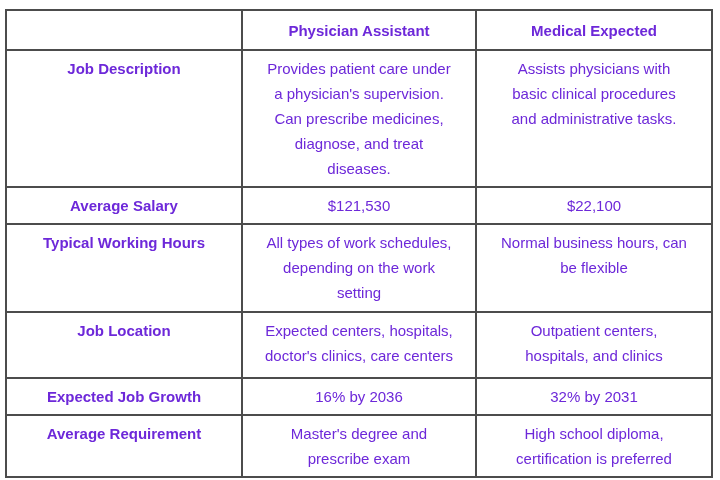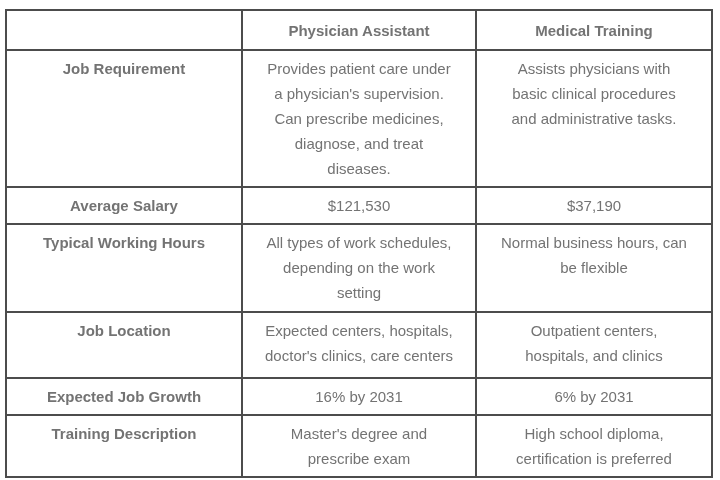--- a/index.html
+++ b/index.html
@@ -6,21 +6,21 @@
     margin: 0;
     padding: 0;
     background: #ffffff;
   }
   #canvas {
     position: relative;
     width: 720px;
     height: 480px;
     background: #ffffff;
     font-family: "Liberation Sans", sans-serif;
-    color: #737373;
+    color: #6d28d9;
     overflow: hidden;
   }
   table.cmp {
     position: absolute;
     left: 5px;
     top: 9px;
     width: 706px;
     height: 459px;
     border-collapse: collapse;
     table-layout: fixed;
@@ -63,60 +63,60 @@
   <table class="cmp">
     <colgroup>
       <col class="c0">
         <col class="c1">
         <col class="c2">
     </colgroup>
     <tbody>
         <tr class="r-header">
       <th></th>
       <th>Physician Assistant</th>
-      <th>Medical Training</th>
+      <th>Medical Expected</th>
     </tr>
     <tr class="r-jobdesc">
-      <td class="label-col">Job Requirement</td>
+      <td class="label-col">Job Description</td>
       <td>Provides patient care under
 a physician's supervision.
 Can prescribe medicines,
 diagnose, and treat
 diseases.</td>
       <td>Assists physicians with
 basic clinical procedures
 and administrative tasks.</td>
     </tr>
     <tr class="r-salary">
       <td class="label-col">Average Salary</td>
       <td>$121,530</td>
-      <td>$37,190</td>
+      <td>$22,100</td>
     </tr>
     <tr class="r-hours">
       <td class="label-col">Typical Working Hours</td>
       <td>All types of work schedules,
 depending on the work
 setting</td>
       <td>Normal business hours, can
 be flexible</td>
     </tr>
     <tr class="r-location">
       <td class="label-col">Job Location</td>
       <td>Expected centers, hospitals,
 doctor's clinics, care centers</td>
       <td>Outpatient centers,
 hospitals, and clinics</td>
     </tr>
     <tr class="r-growth">
       <td class="label-col">Expected Job Growth</td>
-      <td>16% by 2031</td>
-      <td>6% by 2031</td>
+      <td>16% by 2036</td>
+      <td>32% by 2031</td>
     </tr>
     <tr class="r-training">
-      <td class="label-col">Training Description</td>
+      <td class="label-col">Average Requirement</td>
       <td>Master's degree and
 prescribe exam</td>
       <td>High school diploma,
 certification is preferred</td>
     </tr>
   </tbody>
     </table>
 </div>
 
 </body></html>

